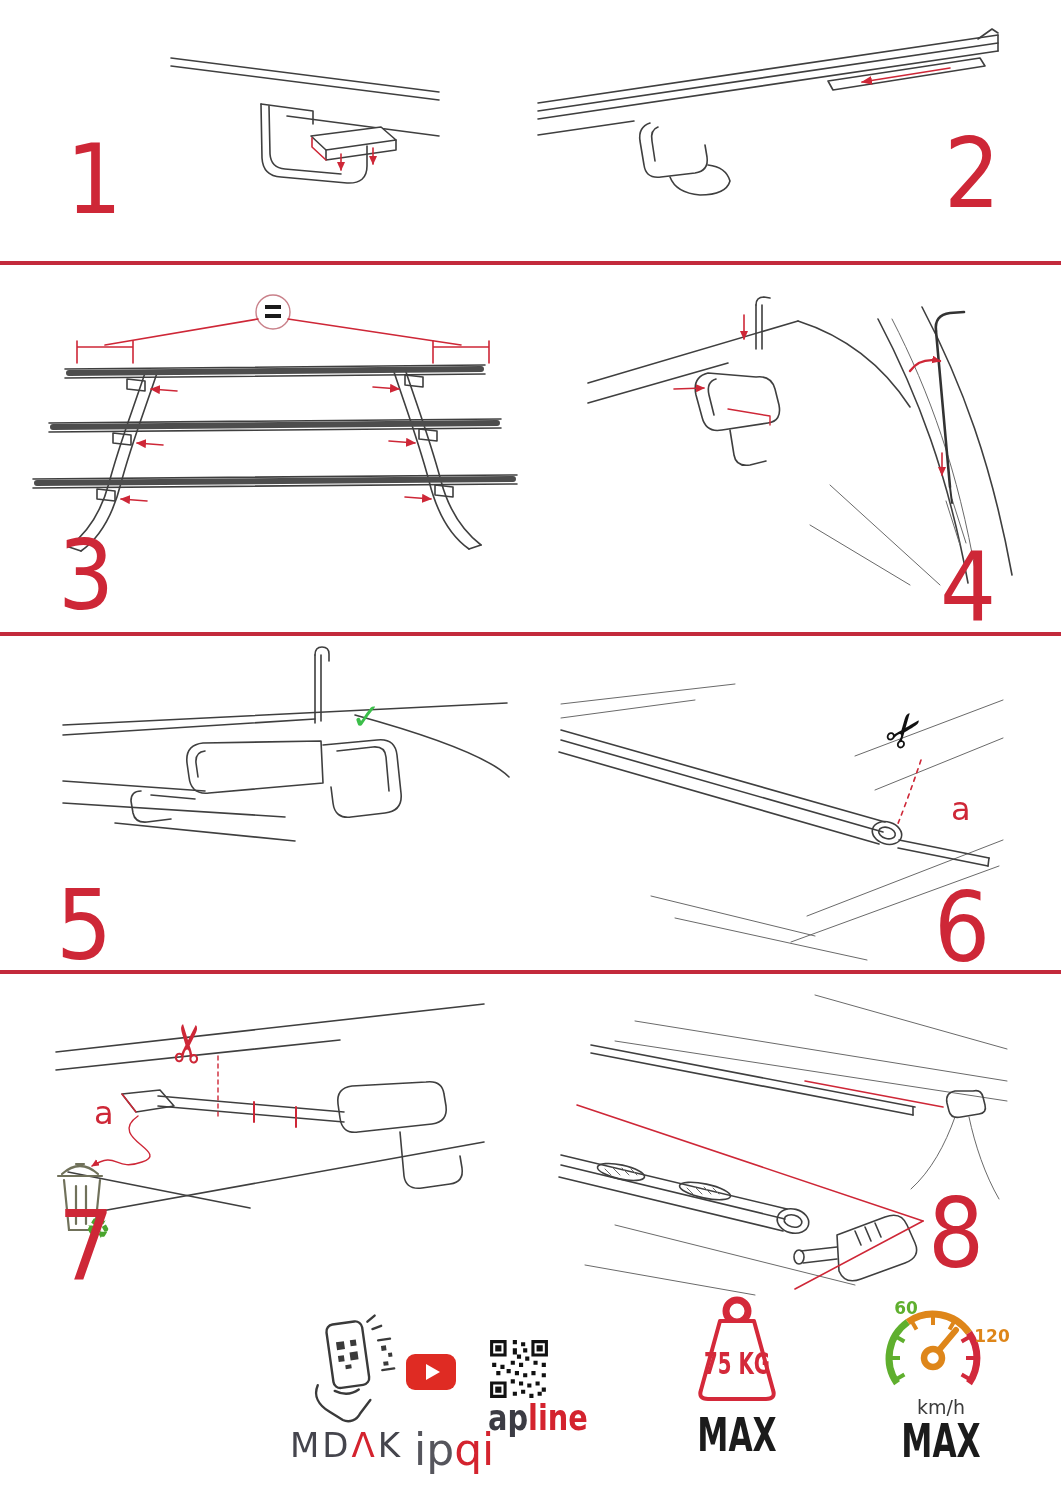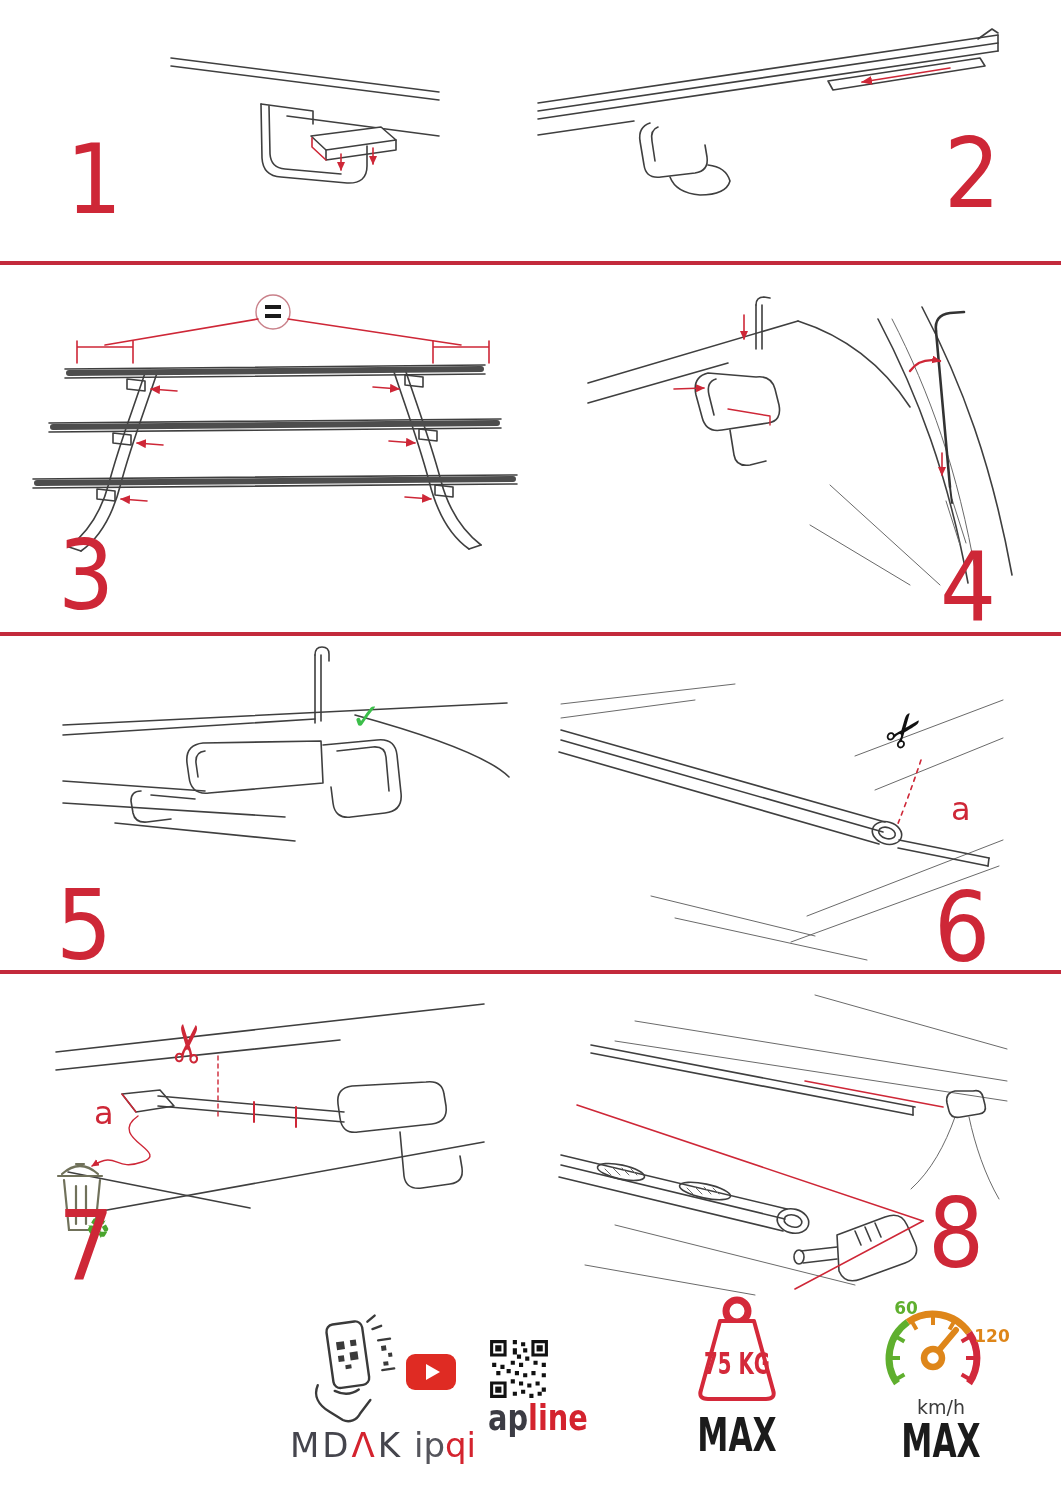--- a/index.html
+++ b/index.html
@@ -298,21 +298,21 @@
     </g>
   </svg>
   <div class="ftxt" style="left:290px;top:1428px;font-size:34px;font-weight:normal;letter-spacing:3px">
     <span style="color:#45454d">MD</span><span style="color:#D4232E">Λ</span><span style="color:#45454d">K</span>
   </div>
 
   <svg class="ill" style="left:406px;top:1354px" width="50" height="36" viewBox="0 0 50 36">
     <rect x="0" y="0" width="50" height="36" rx="9" fill="#DF2B23"></rect>
     <path d="M20,10 L34,18 L20,26 Z" fill="#ffffff"></path>
   </svg>
-  <div class="ftxt" style="left:414px;top:1428px;font-size:34px">
+  <div class="ftxt" style="left:414px;top:1428px;font-size:44px">
     <span style="color:#55555c">ip</span><span style="color:#D4232E">qi</span>
   </div>
 
   <svg class="ill" style="left:488px;top:1338px" width="62" height="62" viewBox="0 0 60 60">
     <g fill="#111">
       <path d="M2,2h16v16h-16z M5,5v10h10v-10z" fill-rule="evenodd"></path>
       <rect x="7" y="7" width="6" height="6"></rect>
       <path d="M42,2h16v16h-16z M45,5v10h10v-10z" fill-rule="evenodd"></path>
       <rect x="47" y="7" width="6" height="6"></rect>
       <path d="M2,42h16v16h-16z M5,45v10h10v-10z" fill-rule="evenodd"></path>

